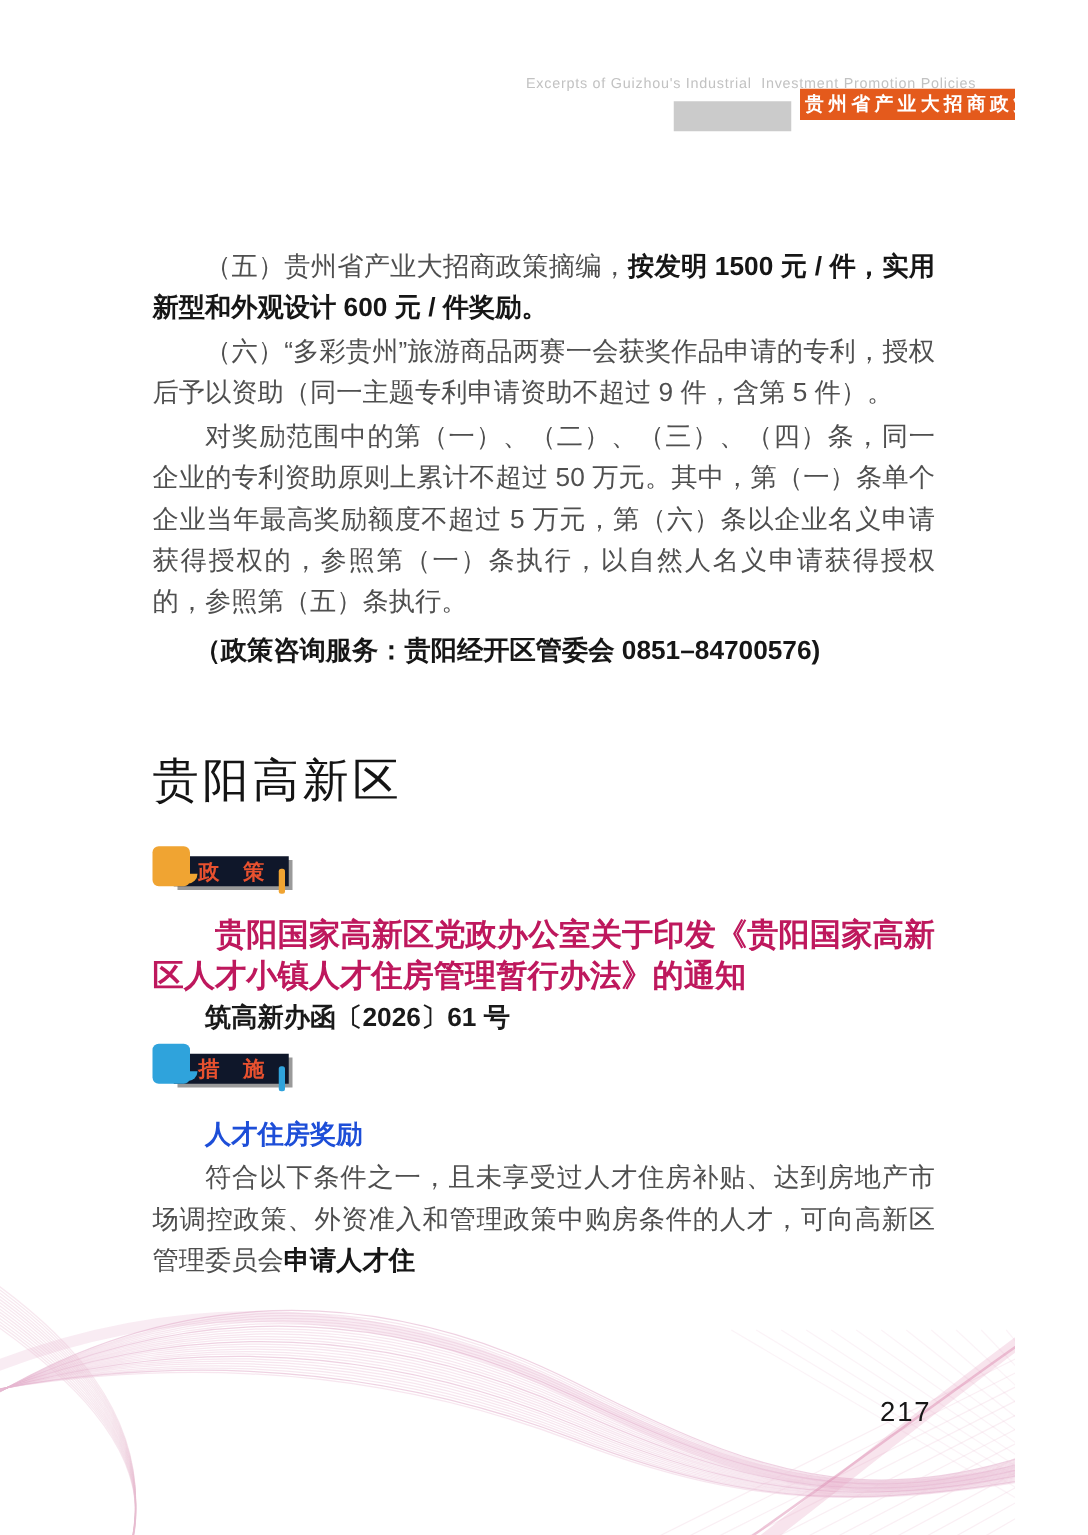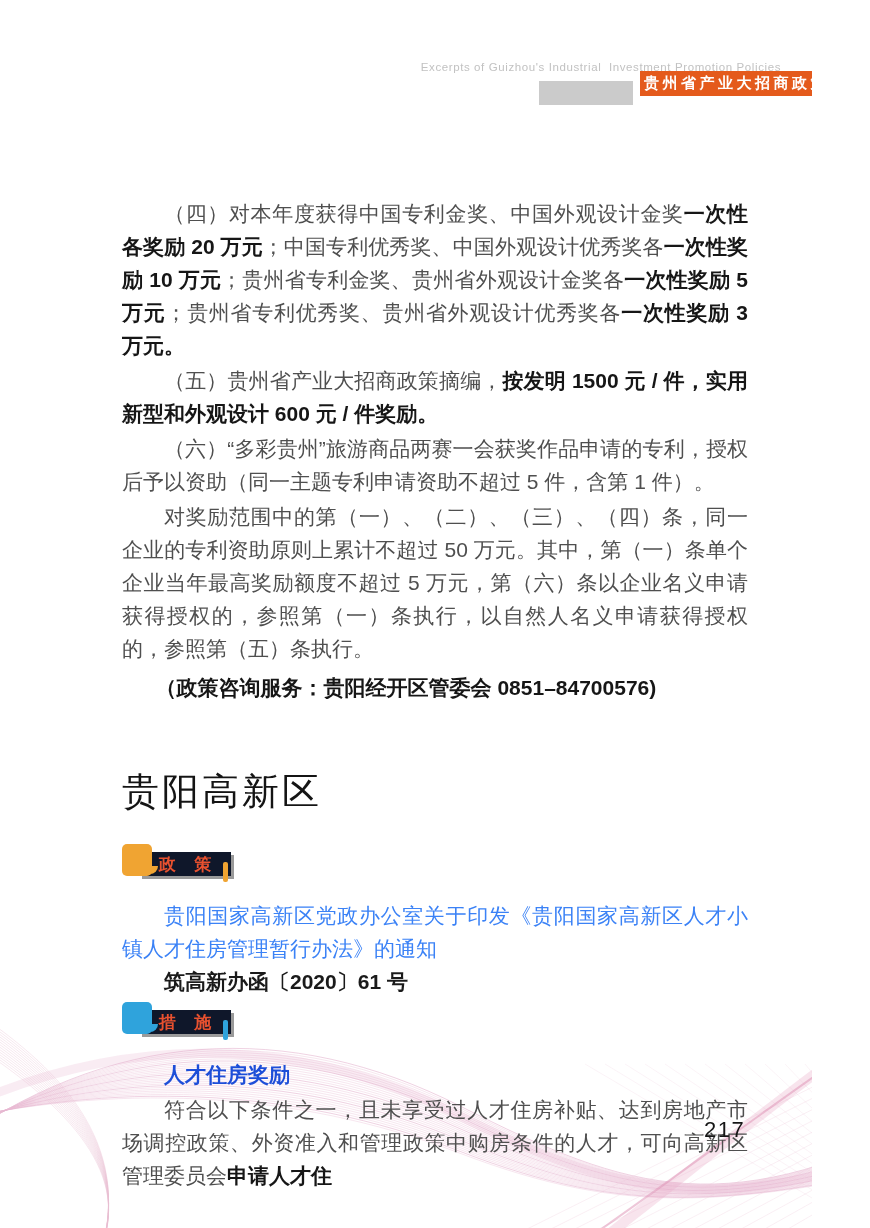--- a/index.html
+++ b/index.html
@@ -71,22 +71,22 @@
     background:inherit;border-radius:0 0 8px 0;
   }
   .badge-bar{
     position:absolute;right:3px;top:10px;width:5px;height:20px;border-radius:2px;
   }
   .badge.policy  .badge-sq,.badge.policy  .badge-bar{background:var(--badge-orange,#f0a432);}
   .badge.measures .badge-sq,.badge.measures .badge-bar{background:var(--badge-blue,#2fa3dc);}
   
   p.doc-title{
     margin:19px 0 0 0;
-    font-size:21px;line-height:33px;
-    font-weight:400;color:#3b82f6;
+    font-size:25px;line-height:33px;
+    font-weight:700;color:#be185d;
     text-indent:2em;text-align:justify;
   }
   p.doc-number{
     margin:0;
     font-size:21px;line-height:33px;
     font-weight:700;color:#1a1a1a;
     text-indent:2em;
   }
   h3.measure-heading{
     margin:20px 0 0 0;
@@ -190,39 +190,38 @@
     </svg>
 
   <div class="eng-title">Excerpts of Guizhou's Industrial  Investment Promotion Policies</div>
   <div class="gray-box"></div>
   <div class="banner">
     <span>贵州省产业大招商政策摘编</span>
   </div>
 
   <div class="content">
 
-    <p class="body"><span>（四）对本年度获得中国专利金奖、中国外观设计金奖</span><span class="b">一次性各奖励 20 万元</span><span>；中国专利优秀奖、中国外观设计优秀奖各</span><span class="b">一次性奖励 10 万元</span><span>；贵州省专利金奖、贵州省外观设计金奖各</span><span class="b">一次性奖励 5 万元</span><span>；贵州省专利优秀奖、贵州省外观设计优秀奖各</span><span class="b">一次性奖励 3 万元。</span></p>
     <p class="body"><span>（五）贵州省产业大招商政策摘编，</span><span class="b">按发明 1500 元 / 件，实用新型和外观设计 600 元 / 件奖励。</span></p>
-    <p class="body"><span>（六）“多彩贵州”旅游商品两赛一会获奖作品申请的专利，授权后予以资助（同一主题专利申请资助不超过 5 件，含第 1 件）。</span></p>
+    <p class="body"><span>（六）“多彩贵州”旅游商品两赛一会获奖作品申请的专利，授权后予以资助（同一主题专利申请资助不超过 9 件，含第 5 件）。</span></p>
     <p class="body"><span>对奖励范围中的第（一）、（二）、（三）、（四）条，同一企业的专利资助原则上累计不超过 50 万元。其中，第（一）条单个企业当年最高奖励额度不超过 5 万元，第（六）条以企业名义申请获得授权的，参照第（一）条执行，以自然人名义申请获得授权的，参照第（五）条执行。</span></p>
 
     <p class="consult">（政策咨询服务：贵阳经开区管委会 0851–84700576)</p>
 
     <h1 class="section-title">贵阳高新区</h1>
 
     <div class="badge policy">
       <div class="badge-white">
         <span class="badge-label">政 策</span>
         <span class="badge-bar"></span>
       </div>
       <span class="badge-sq"></span>
     </div>
 
     <p class="doc-title">贵阳国家高新区党政办公室关于印发《贵阳国家高新区人才小镇人才住房管理暂行办法》的通知</p>
-    <p class="doc-number">筑高新办函〔2020〕61 号</p>
+    <p class="doc-number">筑高新办函〔2026〕61 号</p>
 
     <div class="badge measures">
       <div class="badge-white">
         <span class="badge-label">措 施</span>
         <span class="badge-bar"></span>
       </div>
       <span class="badge-sq"></span>
     </div>
 
     <h3 class="measure-heading">人才住房奖励</h3>

